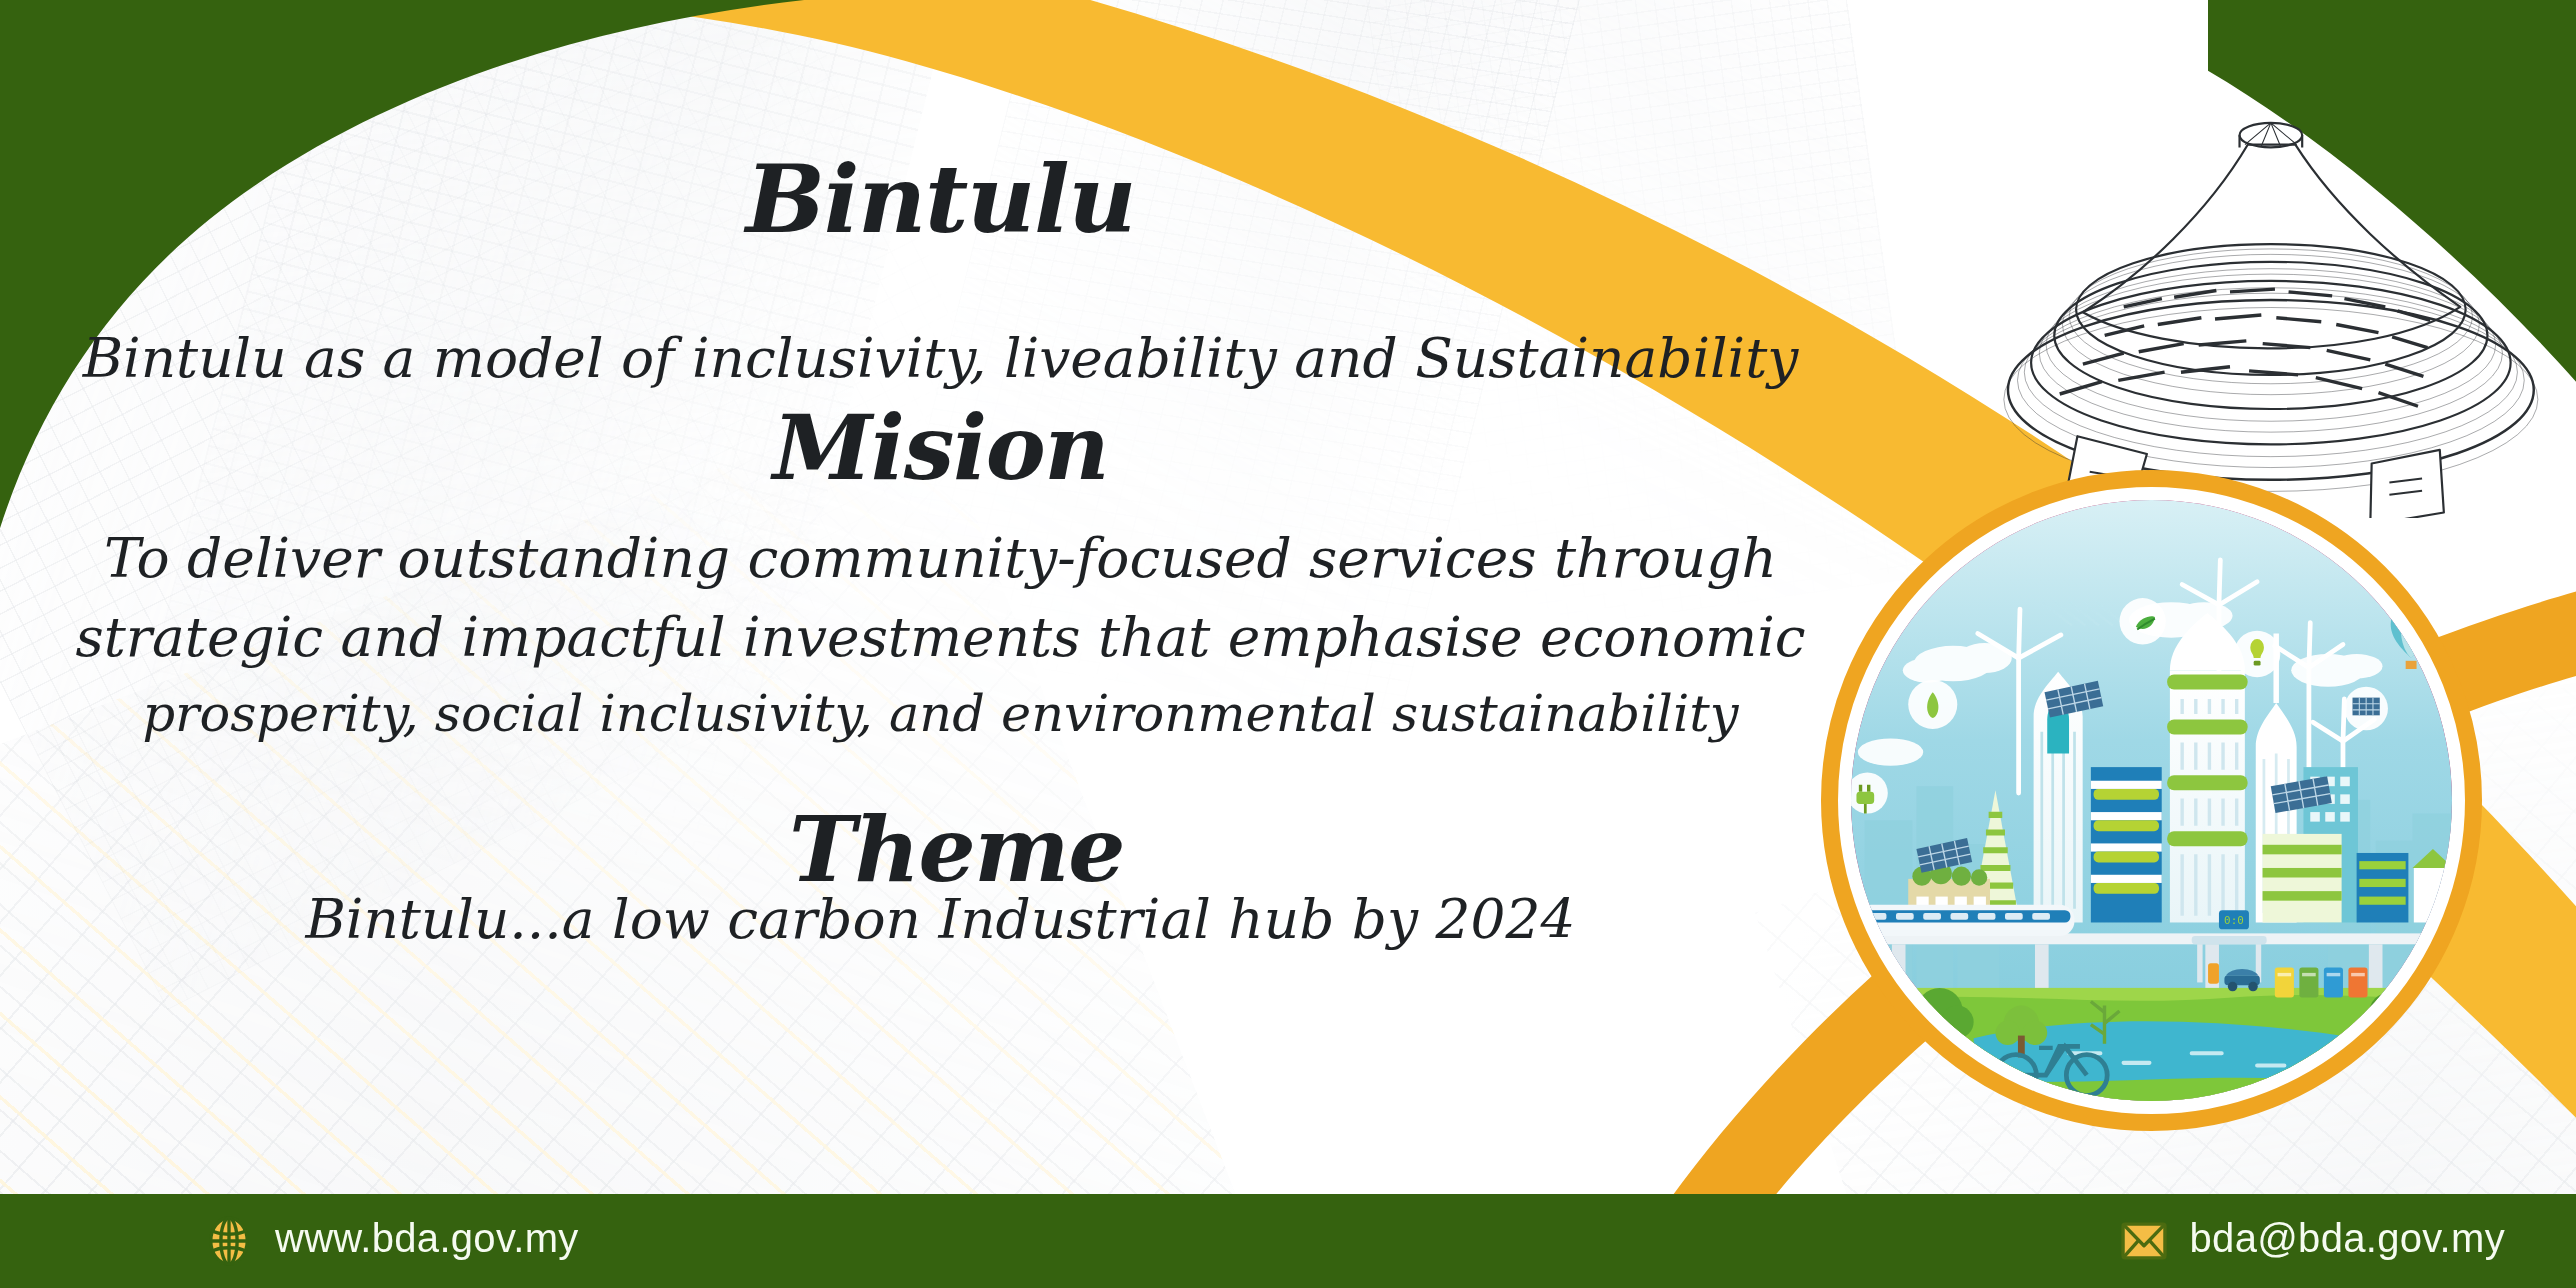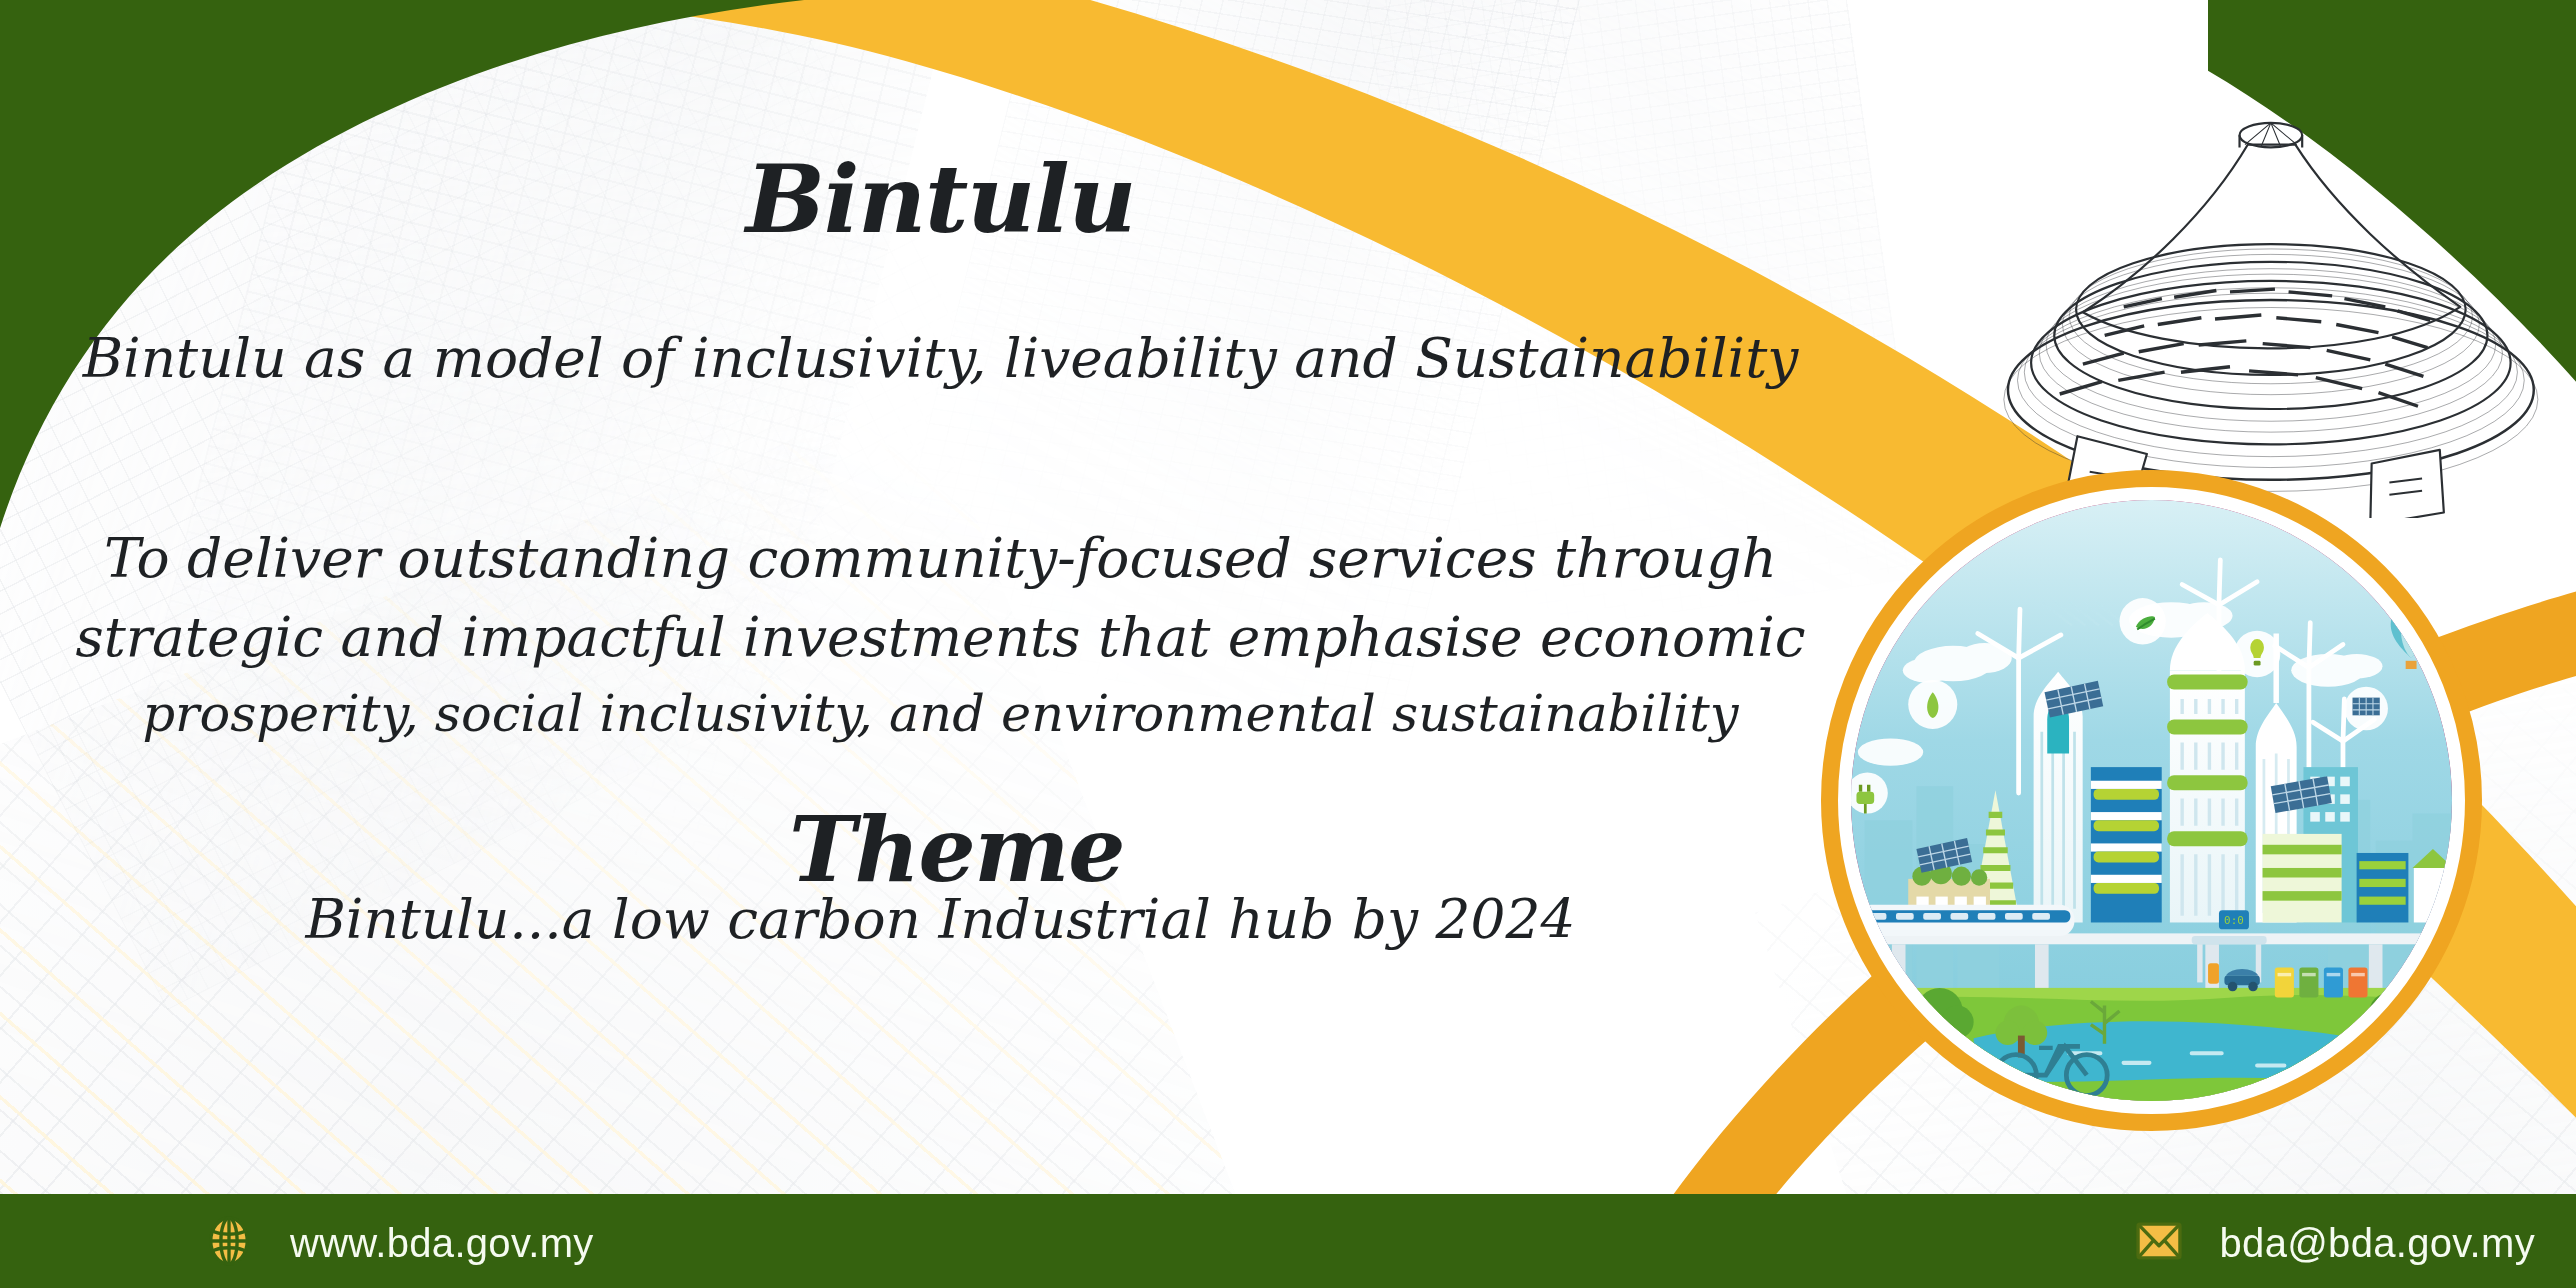--- a/index.html
+++ b/index.html
@@ -101,21 +101,21 @@
     position:absolute;left:30px;top:30px;width:601px;height:601px;
     border-radius:50%;overflow:hidden;background:#be185d;
   }
   #city-clip svg{display:block;width:601px;height:601px;}
 
   
   #footer{
     position:absolute;left:0;bottom:0;width:2576px;height:94px;background:#35620F;
     display:flex;align-items:center;
   }
-  .foot-item{display:flex;align-items:flex-end;gap:36px;}
+  .foot-item{display:flex;align-items:flex-start;gap:21px;}
   #foot-web{margin-left:204px;}
   #foot-mail{margin-left:1540px;}
   .foot-text{
     color:#F5FBF0;font-family:"Liberation Sans",sans-serif;font-size:40px;
     letter-spacing:0.3px;white-space:nowrap;
   }
   .foot-icon{width:50px;height:50px;display:block;}
 </style>
 </head>
 <body>
@@ -191,20 +191,21 @@
         </g>
       </g>
     </svg>
   </div>
 
   <div class="content">
 
     <div class="heading" style="top:144px;font-size:94px;">Bintulu</div>
     <div class="body-line" style="top:305px;font-size:55px;margin-top:21px;">Bintulu as a model of inclusivity, liveability and Sustainability</div>
 
+    <div class="heading" style="top:394px;font-size:90px;">Mision</div>
     <div class="body-line" style="top:526px;font-size:55px;">To deliver outstanding community-focused services through</div>
     <div class="body-line" style="top:605px;font-size:55px;">strategic and impactful investments that emphasise economic</div>
     <div class="body-line" style="top:684px;font-size:51px;">prosperity, social inclusivity, and environmental sustainability</div>
 
     <div class="heading" style="top:796px;font-size:90px;padding-left:16px;">Theme</div>
     <div class="body-line" style="top:887px;font-size:55px;">Bintulu...a low carbon Industrial hub by 2024</div>
   </div>
 
   <div id="city-wrap">
     <div id="city-ring"></div>

